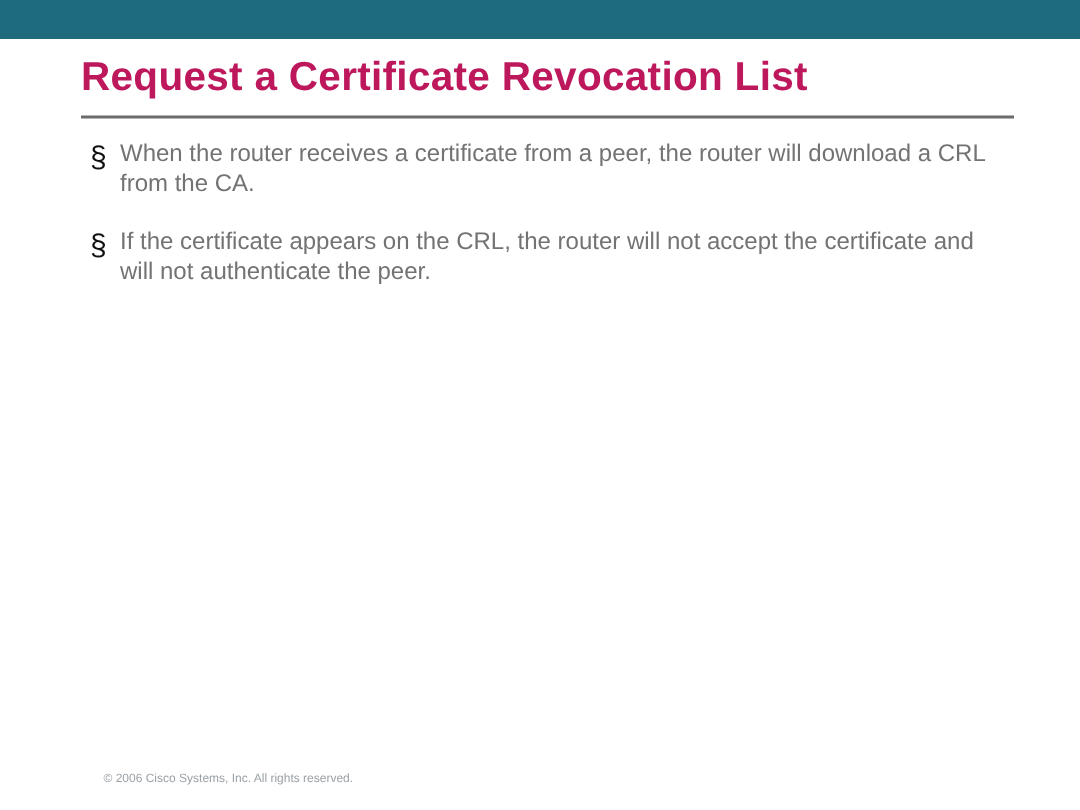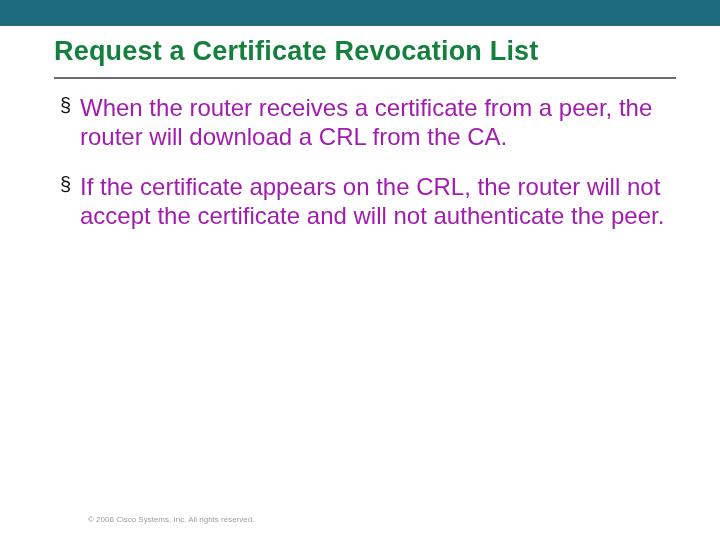--- a/index.html
+++ b/index.html
@@ -1,28 +1,28 @@
 <!DOCTYPE html>
 <html><head>
 <meta charset="utf-8">
 <style>
   * { margin: 0; padding: 0; box-sizing: border-box; }
   html, body { width: 720px; height: 540px; font-family: Arial, Helvetica, sans-serif; background: #fff; }
   .slide { width: 720px; height: 540px; position: relative; background: #fff; }
   .topbar { width: 100%; height: 26px; background: #1e6b7e; }
   .title-area { padding: 10px 44px 4px 54px; }
-  .title { color: #15803d; font-size: 27px; font-weight: bold; letter-spacing: 0.2px; }
+  .title { color: #be185d; font-size: 27px; font-weight: bold; letter-spacing: 0.2px; }
   .title-rule { border: none; border-top: 2px solid #6b6b6b; margin: 6px 44px 0 54px; }
   .content { padding: 14px 48px 0 60px; }
   ul.bullets { list-style: none; }
-  ul.bullets > li { position: relative; padding-left: 20px; margin-bottom: 20px; color: #a21caf; font-size: 24px; line-height: 1.22; }
+  ul.bullets > li { position: relative; padding-left: 20px; margin-bottom: 20px; color: #737373; font-size: 16px; line-height: 1.22; }
   ul.bullets > li::before { content: "§"; position: absolute; left: 0; top: 0; color: #111; font-size: 20px; }
   .cmd { font-weight: bold; }
   .cmd-arg { font-style: italic; }
-  .footer { position: absolute; bottom: 14px; left: 0; width: 100%; text-align: left; padding-left: 88px; }
+  .footer { position: absolute; bottom: 14px; left: 0; width: 100%; text-align: left; padding-left: 69px; }
   .footer-text { color: #9aa1a6; font-size: 8px; }
 </style>
 </head>
 <body>
 
 <div class="slide">
   <div class="topbar"></div>
 
   <div class="title-area">
     <h1 class="title">Request a Certificate Revocation List</h1>

